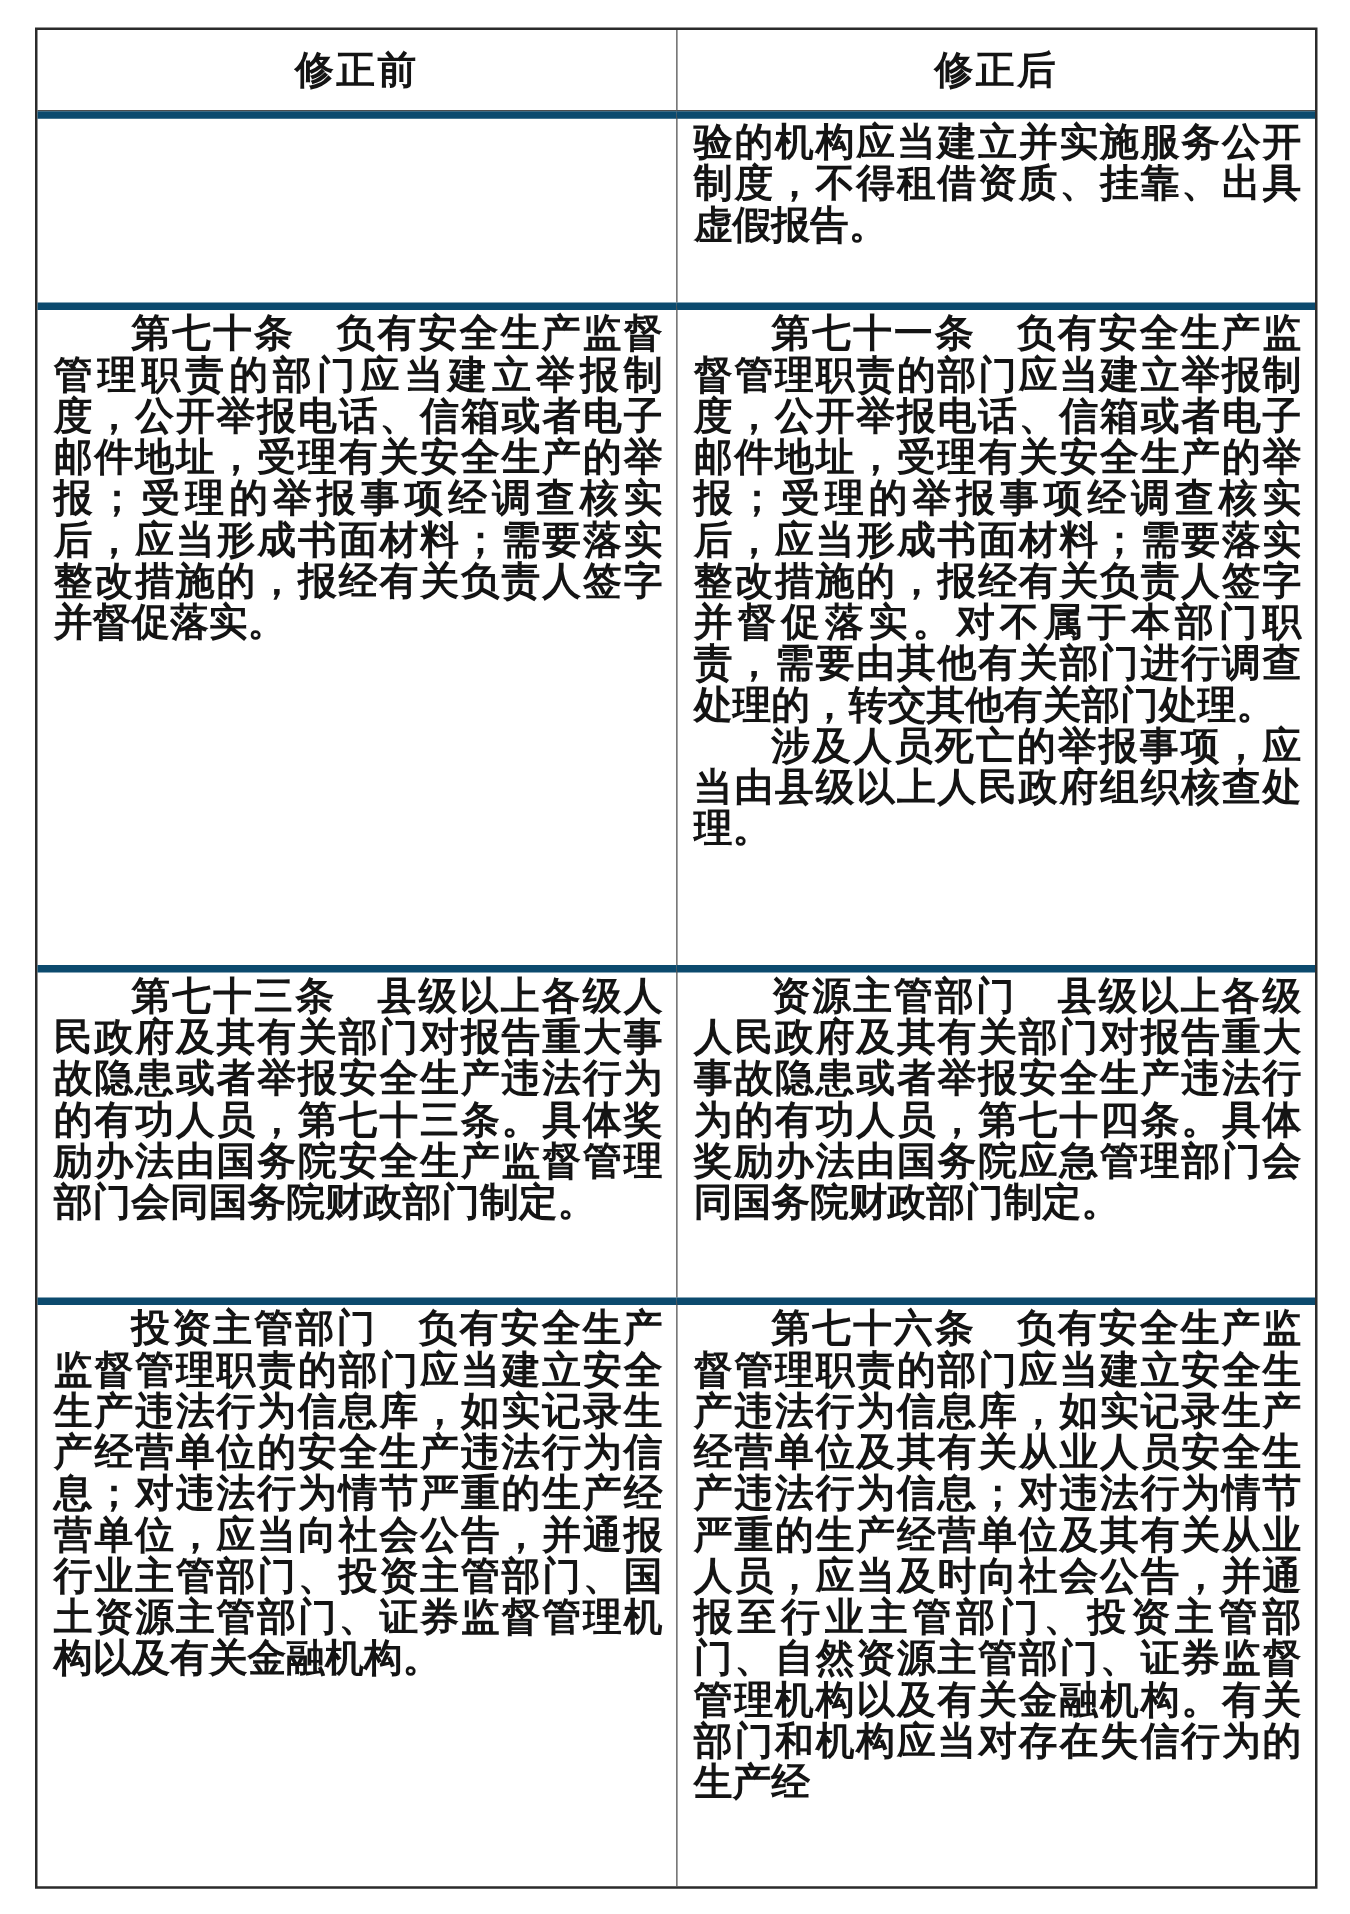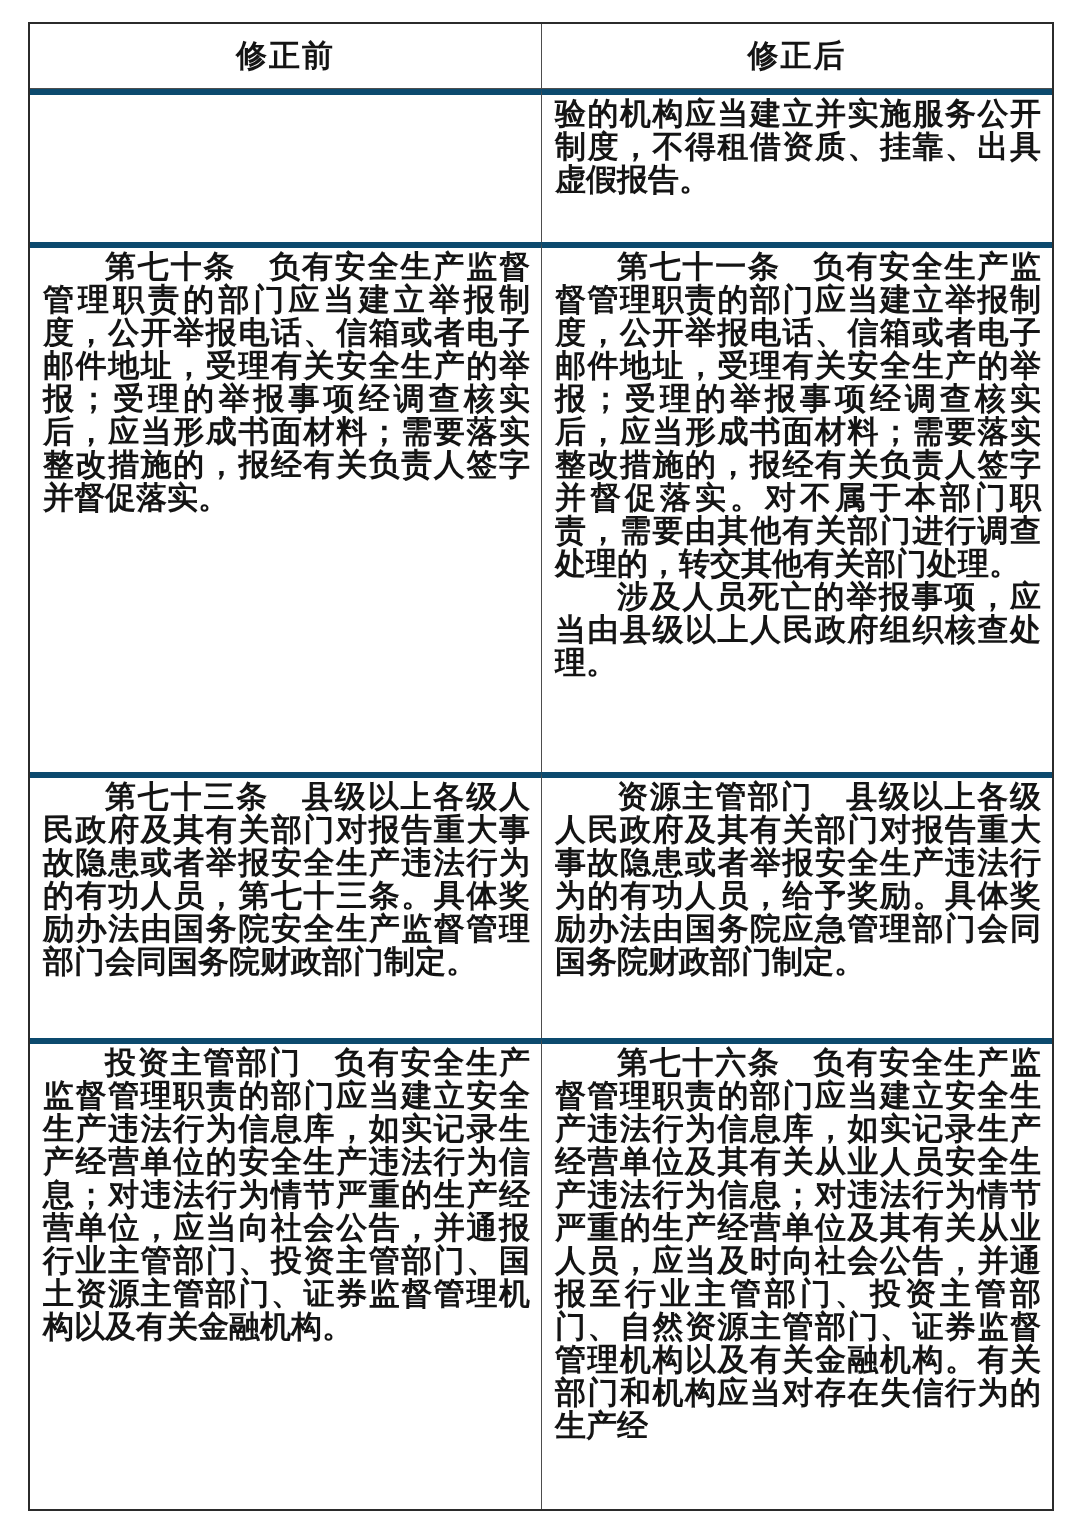--- a/index.html
+++ b/index.html
@@ -70,21 +70,21 @@
         <p class="para indent"><span class="run bold">第七十条</span><span class="run">　负有安全生产监督管理职责的部门应当建立举报制度，公开举报电话、信箱或者电子邮件地址，受理有关安全生产的举报；受理的举报事项经调查核实后，应当形成书面材料；需要落实整改措施的，报经有关负责人签字并督促落实。</span></p>
       </div>
       <div class="cell col-after">
         <p class="para indent"><span class="run bold">第七十一条</span><span class="run">　负有安全生产监督管理职责的部门应当建立举报制度，公开举报电话、信箱或者电子邮件地址，受理有关安全生产的举报；受理的举报事项经调查核实后，应当形成书面材料；需要落实整改措施的，报经有关负责人签字并督促落实。</span><span class="run bold">对不属于本部门职责，需要由其他有关部门进行调查处理的，转交其他有关部门处理。</span></p>
         <p class="para indent"><span class="run bold">涉及人员死亡的举报事项，应当由县级以上人民政府组织核查处理。</span></p>
       </div>
       <div class="cell col-before">
         <p class="para indent"><span class="run bold">第七十三条</span><span class="run">　县级以上各级人民政府及其有关部门对报告重大事故隐患或者举报安全生产违法行为的有功人员，第七十三条。具体奖励办法由国务院安全生产监督管理部门会同国务院财政部门制定。</span></p>
       </div>
       <div class="cell col-after">
-        <p class="para indent"><span class="run bold">资源主管部门</span><span class="run">　县级以上各级人民政府及其有关部门对报告重大事故隐患或者举报安全生产违法行为的有功人员，给予奖励。具体奖励办法由国务院</span><span class="run bold">应急</span><span class="run">管理部门会同国务院财政部门制定。</span></p>
+        <p class="para indent"><span class="run bold">资源主管部门</span><span class="run">　县级以上各级人民政府及其有关部门对报告重大事故隐患或者举报安全生产违法行为的有功人员，第七十四条。具体奖励办法由国务院</span><span class="run bold">应急</span><span class="run">管理部门会同国务院财政部门制定。</span></p>
       </div>
       <div class="cell col-before">
         <p class="para indent"><span class="run bold">投资主管部门</span><span class="run">　负有安全生产监督管理职责的部门应当建立安全生产违法行为信息库，如实记录生产经营单位的安全生产违法行为信息；对违法行为情节严重的生产经营单位，应当向社会公告，并通报行业主管部门、投资主管部门、国土资源主管部门、证券监督管理机构以及有关金融机构。</span></p>
       </div>
       <div class="cell col-after">
         <p class="para indent"><span class="run bold">第七十六条</span><span class="run">　负有安全生产监督管理职责的部门应当建立安全生产违法行为信息库，如实记录生产经营单位</span><span class="run bold">及其有关从业人员</span><span class="run">安全生产违法行为信息；对违法行为情节严重的生产经营单位</span><span class="run bold">及其有关从业人员，</span><span class="run">应当</span><span class="run bold">及时</span><span class="run">向社会公告，并通报至行业主管部门、投资主管部门、</span><span class="run bold">自然</span><span class="run">资源主管部门、证券监督管理机构以及有关金融机构。</span><span class="run bold">有关部门和机构应当对存在失信行为的生产经</span></p>
       </div>
     </div>
 </div>
 

